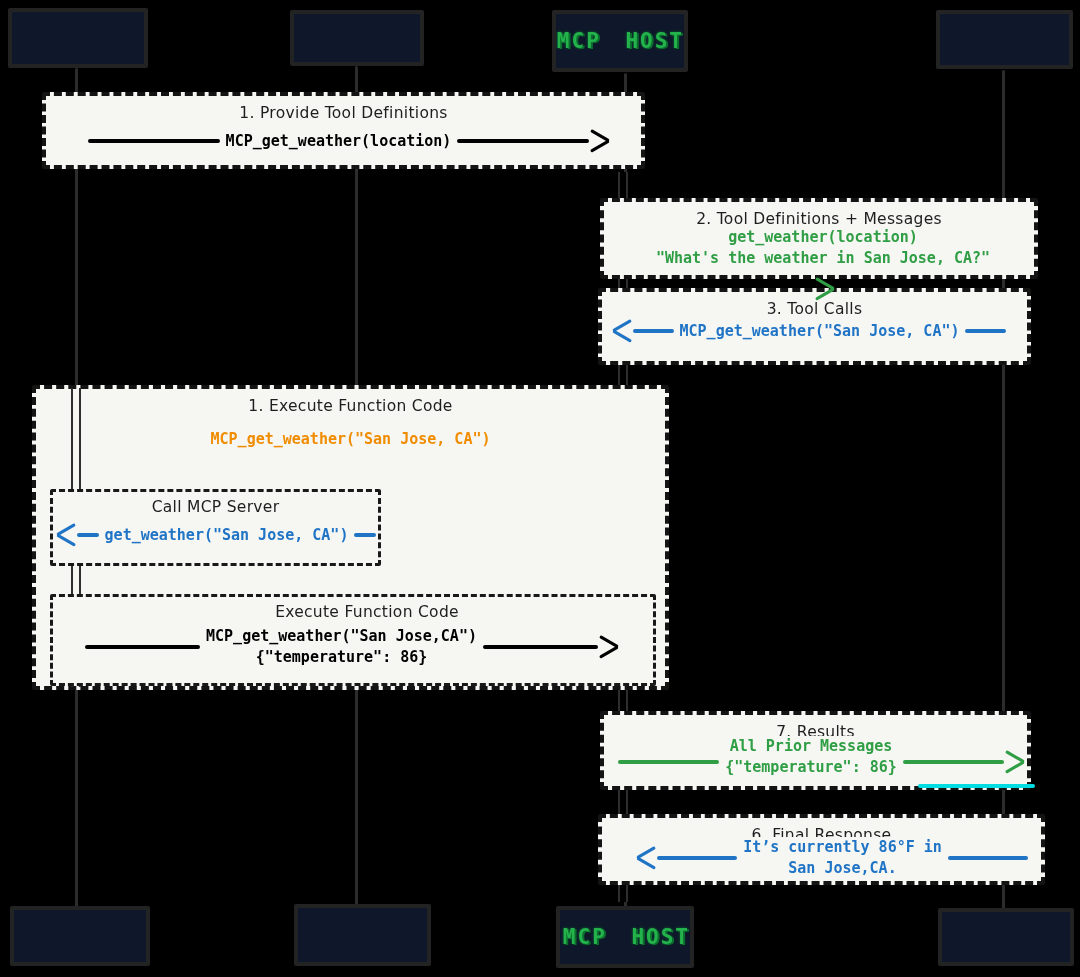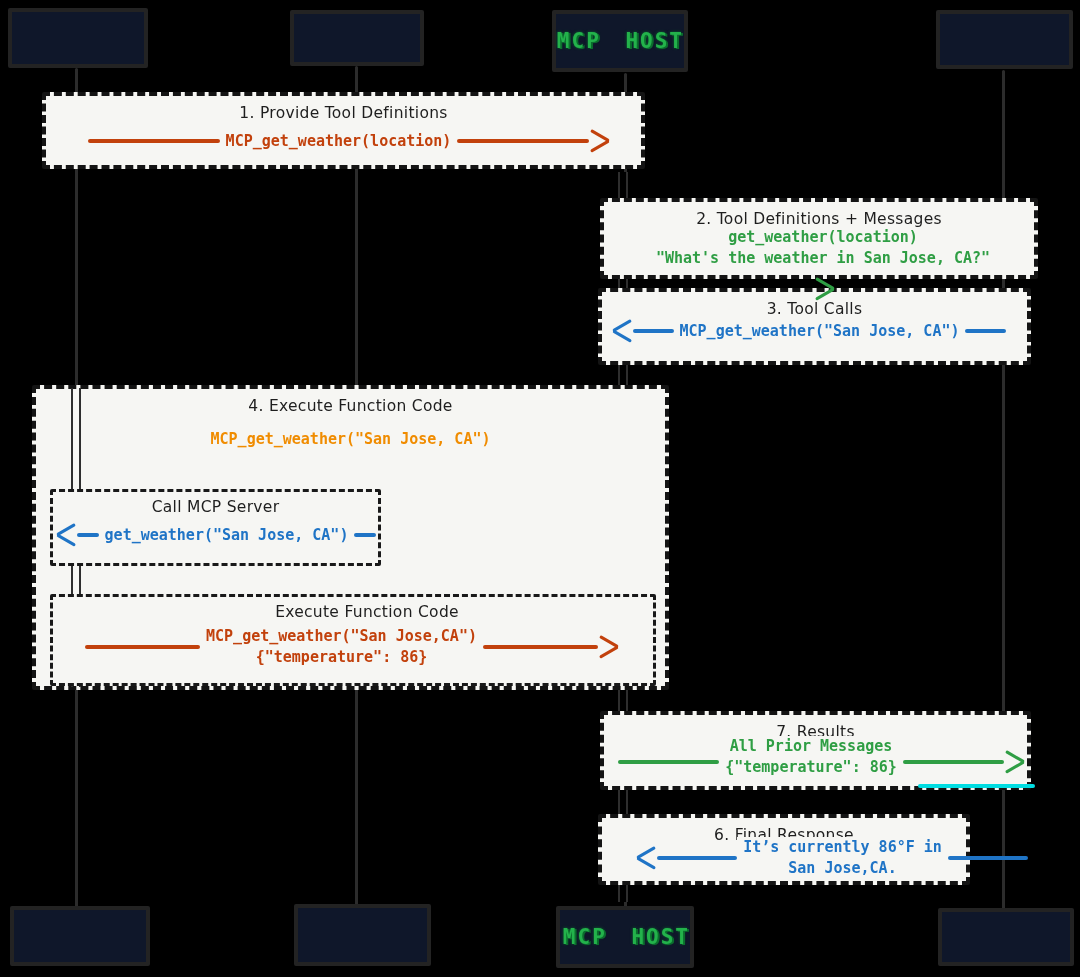--- a/index.html
+++ b/index.html
@@ -52,21 +52,21 @@
   .bias-up   { transform:translateY(-10px); }
   .bias-up-s { transform:translateY(-5px); }
   .chev { position:relative; width:24px; height:22px; flex:0 0 auto; }
   .chev::before,.chev::after { content:""; position:absolute; width:21px; height:3.2px; background:currentColor; border-radius:2px; top:50%; }
   .chev.r { margin-left:-5px; }
   .chev.r::before { right:-1px; transform-origin:100% 50%; transform:translateY(-50%) rotate(-30deg); }
   .chev.r::after  { right:-1px; transform-origin:100% 50%; transform:translateY(-50%) rotate(30deg); }
   .chev.l { margin-right:-5px; }
   .chev.l::before { left:-1px; transform-origin:0% 50%; transform:translateY(-50%) rotate(30deg); }
   .chev.l::after  { left:-1px; transform-origin:0% 50%; transform:translateY(-50%) rotate(-30deg); }
-  .c-orange { color:#c2410c; }
+  .c-orange { color:#000000; }
   .c-green  { color:#2f9e44; }
   .c-blue   { color:#1f74c6; }
   .cyan-accent { position:absolute; left:918px; top:784px; width:117px; height:3.5px; background:#00dde2; z-index:10; border-radius:2px; }
 </style>
 </head>
 <body>
 
 <div class="canvas">
 
   <div class="lifeline" style="left:75px;  top:68px; height:840px;"></div>
@@ -117,21 +117,21 @@
     <div class="mtitle">3. Tool Calls</div>
   </div>
   <div class="arrow c-blue" style="left:614px; top:318px; width:392px; height:26px;">
     <span class="chev l"></span>
     <span class="seg"></span>
     <span class="atext">MCP_get_weather("San Jose, CA")</span>
     <span class="seg"></span>
   </div>
 
   <div class="mbox" style="left:32px; top:385px; width:637px; height:305px;">
-    <div class="mtitle">4. Execute Function Code</div>
+    <div class="mtitle">1. Execute Function Code</div>
     <div class="codeline m4code">MCP_get_weather("San Jose, CA")</div>
   </div>
   <div class="act-bar act-l1"></div>
 
   <div class="ibox" style="left:50px; top:489px; width:331px; height:77px;">
     <div class="mtitle" style="padding-top:6px;">Call MCP Server</div>
   </div>
   <div class="arrow c-blue" style="left:58px; top:522px; width:318px; height:26px;">
     <span class="chev l"></span>
     <span class="seg"></span>
@@ -159,21 +159,21 @@
     <span class="seg"></span>
     <span class="atext bias-up-s">
       <span style="display:block;">All Prior Messages</span>
       <span style="display:block;">{"temperature": 86}</span>
     </span>
     <span class="seg"></span>
     <span class="chev r"></span>
   </div>
   <div class="cyan-accent"></div>
 
-  <div class="mbox" style="left:598px; top:814px; width:372px; height:71px;">
+  <div class="mbox" style="left:598px; top:814px; width:447px; height:71px;">
     <div class="mtitle">6. Final Response</div>
   </div>
   <div class="arrow c-blue" style="left:638px; top:845px; width:390px; height:26px;">
     <span class="chev l"></span>
     <span class="seg"></span>
     <span class="atext">
       <span style="display:block;">It’s currently 86°F in</span>
       <span style="display:block;">San Jose,CA.</span>
     </span>
     <span class="seg"></span>

